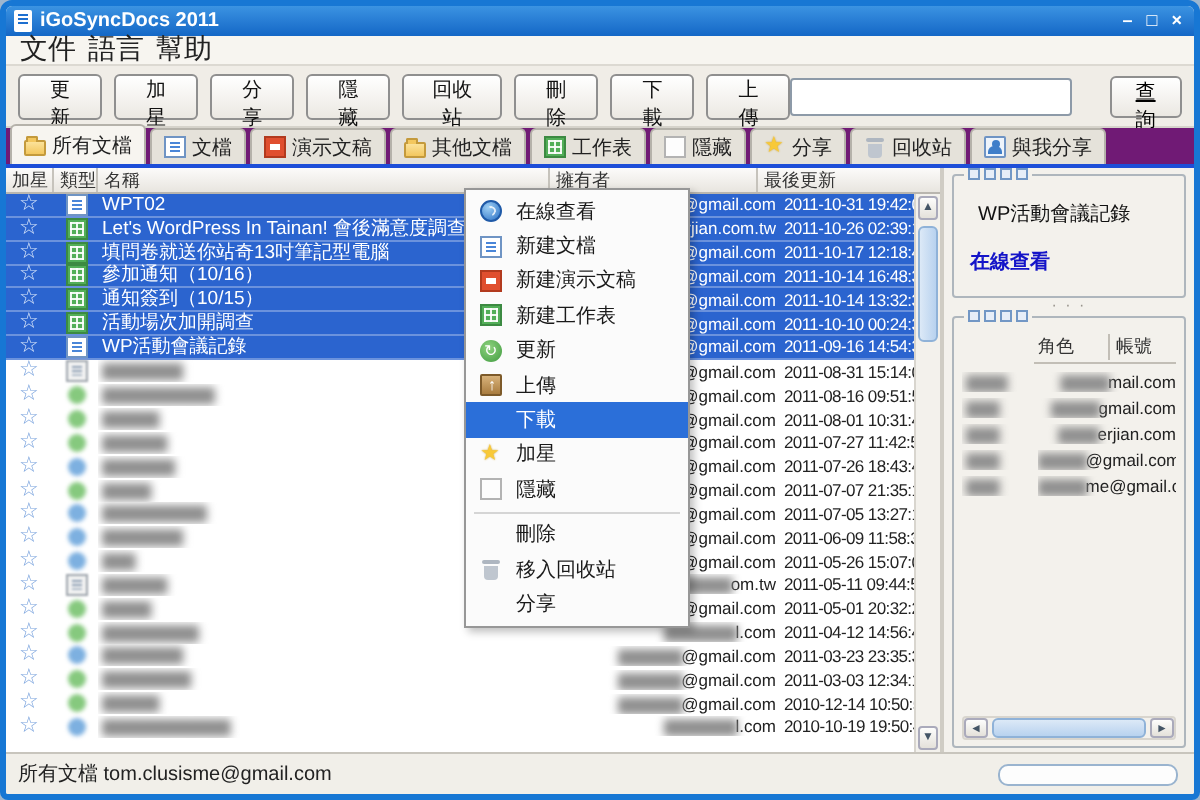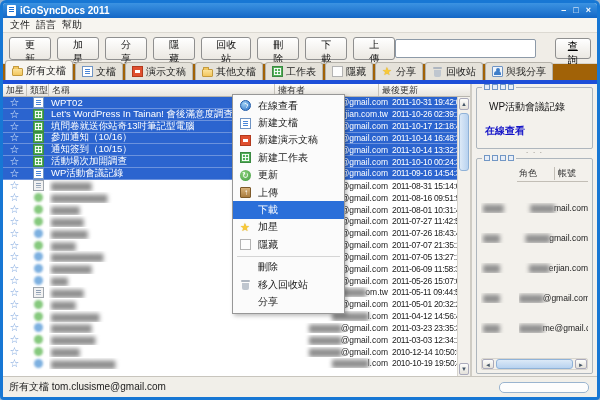--- a/index.html
+++ b/index.html
@@ -7,29 +7,29 @@
   .window{position:relative;width:600px;height:400px;border:3px solid #1777d4;border-radius:6px 6px 4px 4px;background:#f0ede7;display:flex;flex-direction:column;overflow:hidden;}
   
   .titlebar{height:15px;background:linear-gradient(180deg,#3b93e2,#1467c6);display:flex;align-items:center;padding:0 4px;flex:none;}
   .appicon{width:9px;height:11px;background:#fff;border-radius:1px;position:relative;margin-right:4px;flex:none;}
   .appicon::before{content:"";position:absolute;left:2px;top:2px;right:2px;height:1px;background:#1d6fd0;box-shadow:0 2px 0 #1d6fd0,0 4px 0 #1d6fd0;}
   .wtitle{color:#fff;font-size:10px;font-weight:bold;flex:1;white-space:nowrap;}
   .wctrls{display:flex;gap:7px;align-items:center;padding-right:2px;}
   .wc{color:#fff;font-size:9px;line-height:9px;font-weight:bold;cursor:default;}
   
   .menubar{height:15px;background:#f7f5f0;border-bottom:1px solid #dcd9d2;display:flex;align-items:center;padding:0 4px;flex:none;}
-  .mbitem{font-size:10px;color:#222;padding:0 3px;}
+  .mbitem{font-size:14px;color:#222;padding:0 3px;}
   
   .toolbar{height:31px;background:#f0ede7;border-bottom:1px solid #d6d3cb;display:flex;align-items:center;padding:0 6px;flex:none;}
   #toolbar-buttons{display:flex;gap:6px;align-items:center;}
   .tbtn{height:23px;padding:0 12px;font-size:10px;font-family:inherit;color:#111;background:linear-gradient(#ffffff,#ebe8e2);border:1px solid #8f8f8f;border-radius:3px;}
   .search{margin-left:auto;width:152px;height:19px;border:1px solid #8d9aa8;border-radius:2px;font-size:10px;padding:0 3px;background:#fff;}
   .qbtn{height:21px;padding:0 8px;margin-left:19px;font-size:10px;font-family:inherit;background:linear-gradient(#ffffff,#ebe8e2);border:1px solid #8f8f8f;border-radius:3px;text-decoration:underline;}
   
-  .tabstrip{height:20px;background:#a16207;display:flex;align-items:flex-end;padding:0 2px;gap:2px;flex:none;border-bottom:4px solid #1d4ed8;}
+  .tabstrip{height:20px;background:#701a75;display:flex;align-items:flex-end;padding:0 2px;gap:2px;flex:none;border-bottom:2px solid #1d4ed8;}
   .tab{display:flex;align-items:center;gap:3px;height:18px;padding:0 6px;font-size:10px;color:#222;background:#e5e2da;border:1px solid #b5b2aa;border-bottom:none;border-radius:3px 3px 0 0;white-space:nowrap;}
   .tab.on{background:#f7f5f0;height:20px;position:relative;z-index:2;}
   
   .main{flex:1;display:flex;min-height:0;background:#e9e6df;}
   .tablewrap{flex:1;position:relative;background:#fff;border-right:2px solid #cfccc4;display:flex;flex-direction:column;min-width:0;}
   .thead{height:13px;display:flex;background:linear-gradient(#fcfbfa,#e8e5df);border-bottom:1px solid #b9b6af;flex:none;}
   .thead .hc{font-size:9px;color:#333;padding:0 3px;line-height:13px;border-right:1px solid #c6c3bc;overflow:hidden;white-space:nowrap;}
   .tbody{flex:1;overflow:hidden;}
   .trow{height:11.85px;display:flex;align-items:center;font-size:9.5px;color:#222;white-space:nowrap;}
   .trow.sel{background:#2b64cf;color:#fff;border-bottom:1px solid rgba(255,255,255,.3);}
@@ -52,21 +52,21 @@
   .sq4 i{width:6px;height:6px;background:#e7eef8;border:1px solid #7297c5;display:block;}
   .gbox1{height:62px;flex:none;}
   .doctitle{color:#111;padding:4px 0 0 4px;font-size:10px;}
   .viewlink{display:inline-block;margin:10px 0 0 0;color:#1414c8;font-weight:bold;font-size:10px;text-decoration:none;}
   .splitdots{height:9px;text-align:center;color:#98948c;font-size:8px;line-height:7px;letter-spacing:1px;flex:none;}
   .gbox2{flex:1;display:flex;flex-direction:column;min-height:0;padding:8px 4px 3px 4px;}
   .rolehead{display:flex;border-bottom:1px solid #c2beb6;padding-bottom:1px;margin-bottom:2px;flex:none;margin-left:36px;}
   .rolehead span{font-size:9px;color:#333;}
   .rh-role{width:38px;border-right:1px solid #c2beb6;padding-left:2px;}
   .rh-acct{flex:1;padding-left:3px;}
-  .rrow{display:flex;align-items:center;height:13px;font-size:8.5px;color:#222;white-space:nowrap;margin-top:17px;}
+  .rrow{display:flex;align-items:center;height:13px;font-size:8.5px;color:#222;white-space:nowrap;}
   .rr-role{width:38px;flex:none;padding-left:2px;overflow:hidden;}
   .rr-acct{flex:1;overflow:hidden;text-align:right;}
   .rolesfill{flex:1;}
   
   .hscroll{height:12px;flex:none;position:relative;background:#f3f1ec;border:1px solid #d8d5ce;border-radius:2px;margin-top:2px;}
   .harrow{position:absolute;top:0;bottom:0;width:12px;background:linear-gradient(#fdfdfc,#e4e1da);border:1px solid #aab;border-radius:2px;font-size:6px;text-align:center;line-height:10px;color:#456;}
   .harrow.left{left:0;} .harrow.right{right:0;}
   .hthumb{position:absolute;left:14px;right:14px;top:0;bottom:0;background:linear-gradient(#dce9f7,#b8d2ef);border:1px solid #8fb2d8;border-radius:3px;}
   
   .statusbar{height:21px;background:#f1efe9;border-top:1px solid #c8c5bd;display:flex;align-items:center;padding:0 6px;flex:none;position:relative;}

